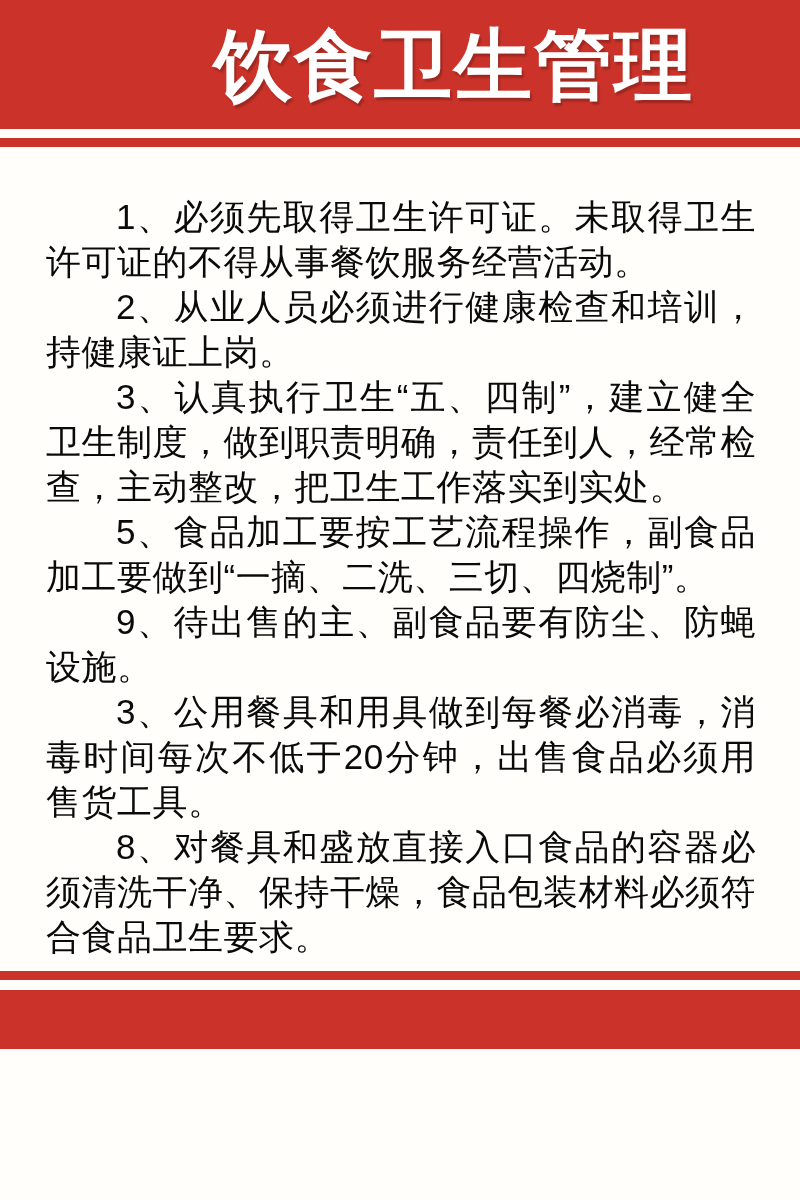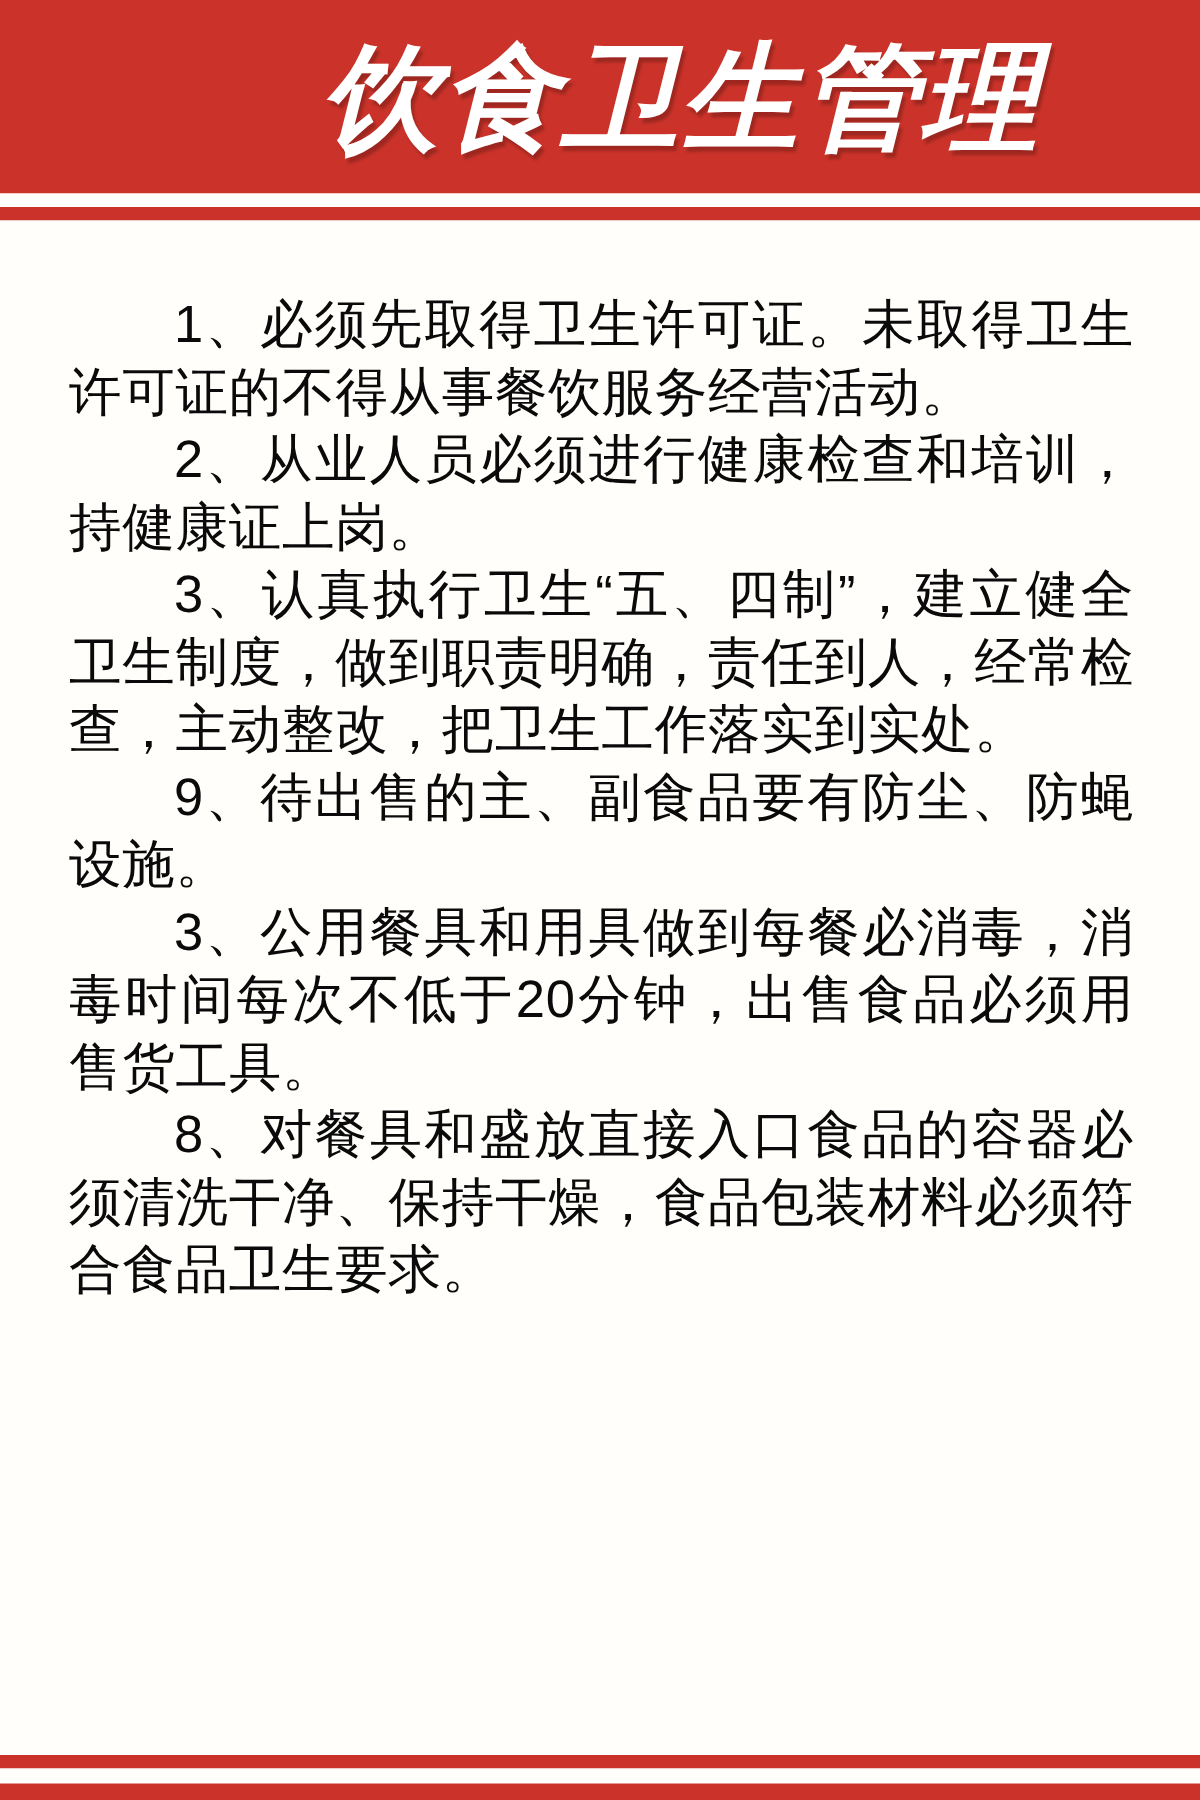--- a/index.html
+++ b/index.html
@@ -27,38 +27,37 @@
   }
   .title {
     margin: 0;
     color: var(--title, #FFFFFF);
     font-size: 78px;
     line-height: 1;
     font-weight: 900;
     letter-spacing: 2px;
     white-space: nowrap;
     text-shadow: 2px 3px 2px rgba(40, 10, 8, 0.28);
-    font-style: italic;
   }
   
   .gap-white {
     height: 9px;
     background: var(--paper, #FFFEFA);
   }
   .stripe-red {
     height: 9px;
     background: var(--red, #CB332A);
   }
   .gap-white-bottom {
     height: 10px;
     background: var(--paper, #FFFEFA);
   }
   
   .rules {
-    height: 1023px;
+    height: 824px;
     box-sizing: border-box;
     padding: 47px 44px 0 46px;
     background: var(--paper, #FFFEFA);
   }
   .rule {
     margin: 0;
     color: var(--ink, #0A0A0A);
     font-size: 35px;
     line-height: 45px;
     text-indent: 2em;
@@ -81,20 +80,21 @@
     <h1 class="title">饮食卫生管理</h1>
   </header>
 
   <div class="gap-white"></div>
   <div class="stripe-red"></div>
 
   <main class="rules">
     <p class="rule">1、必须先取得卫生许可证。未取得卫生许可证的不得从事餐饮服务经营活动。</p>
     <p class="rule">2、从业人员必须进行健康检查和培训，持健康证上岗。</p>
     <p class="rule">3、认真执行卫生“五、四制”，建立健全卫生制度，做到职责明确，责任到人，经常检查，主动整改，把卫生工作落实到实处。</p>
+    <p class="rule">5、食品加工要按工艺流程操作，副食品加工要做到“一摘、二洗、三切、四烧制”。</p>
     <p class="rule">9、待出售的主、副食品要有防尘、防蝇设施。</p>
     <p class="rule">3、公用餐具和用具做到每餐必消毒，消毒时间每次不低于20分钟，出售食品必须用售货工具。</p>
     <p class="rule">8、对餐具和盛放直接入口食品的容器必须清洗干净、保持干燥，食品包装材料必须符合食品卫生要求。</p>
   </main>
 
   <div class="stripe-red"></div>
   <div class="gap-white-bottom"></div>
   <footer class="footband"></footer>
 
 </div>

